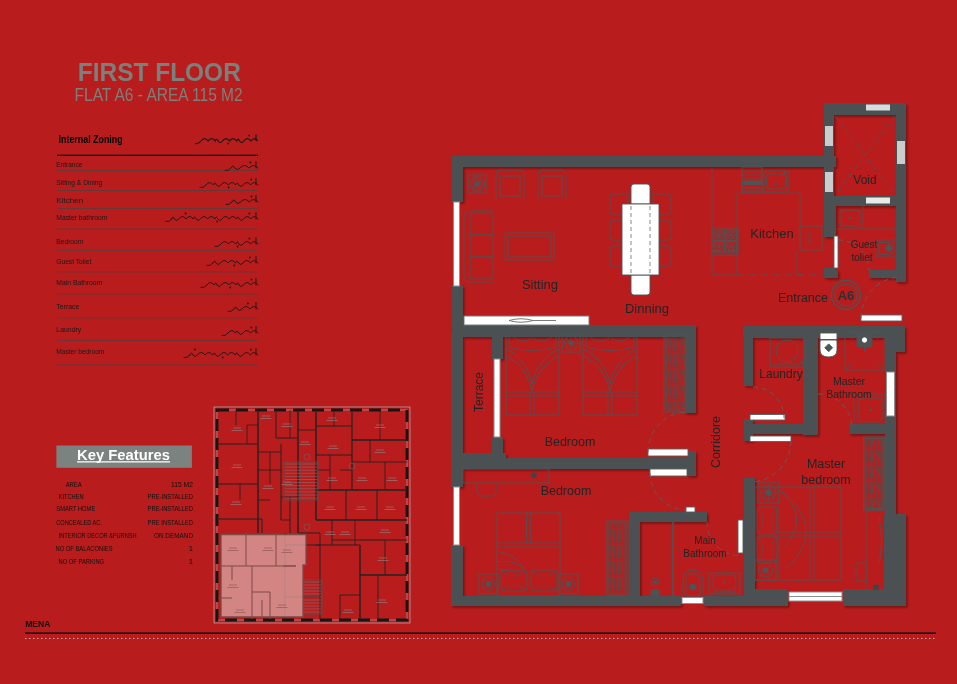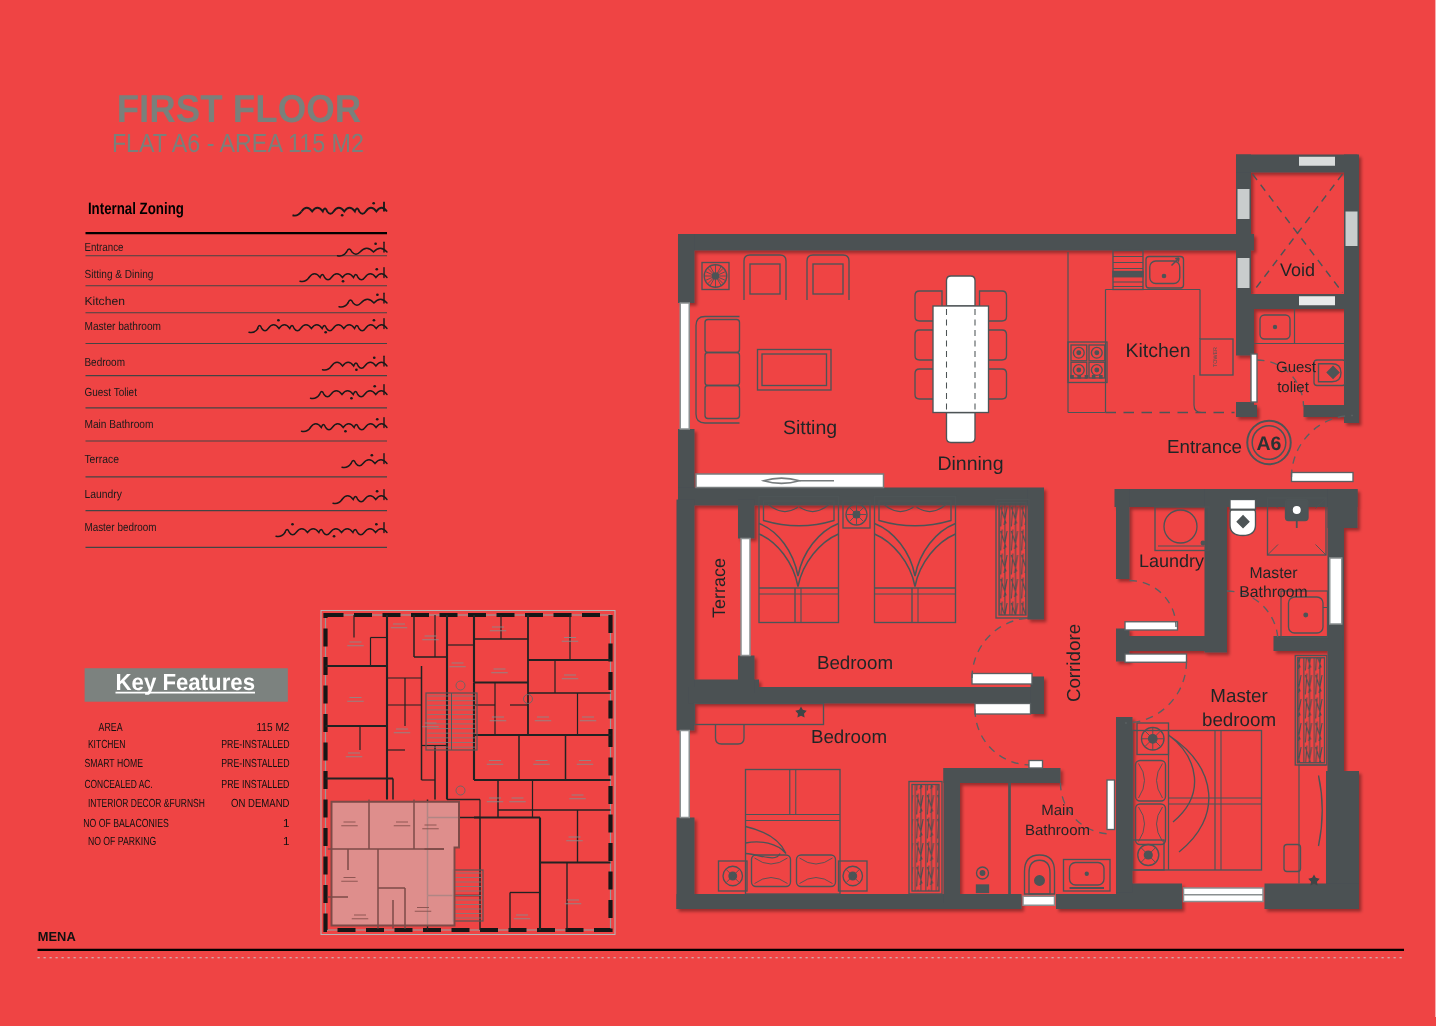--- a/index.html
+++ b/index.html
@@ -1,16 +1,16 @@
 <!DOCTYPE html>
 <html><head>
 <meta charset="utf-8">
 <style>
   html,body{margin:0;padding:0;background:#fff;}
-  #page{position:relative;width:957px;height:684px;background:#ef4444;overflow:hidden;
+  #page{position:relative;width:957px;height:684px;background:#b91c1c;overflow:hidden;
         font-family:"Liberation Sans", sans-serif;}
   svg{position:absolute;left:0;top:0;}
   text{font-family:"Liberation Sans", sans-serif;}
 </style>
 </head>
 <body>
 <div id="page">
 <svg width="957" height="684" viewBox="0 0 957 684">
 <defs>
   <filter id="wsh" x="-10%" y="-10%" width="130%" height="130%">

